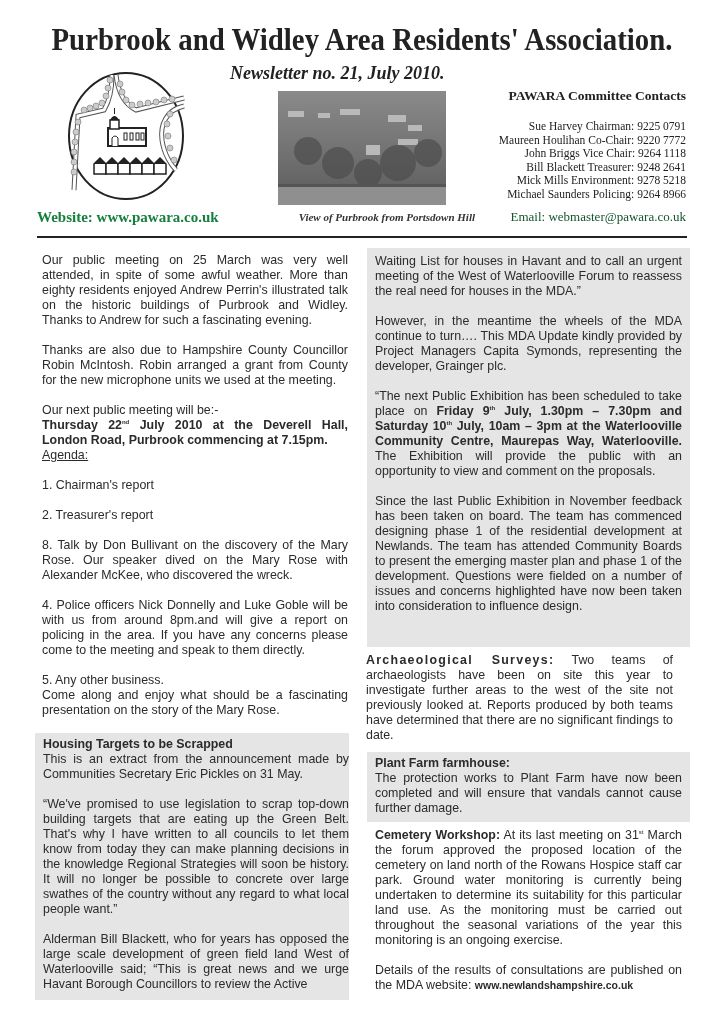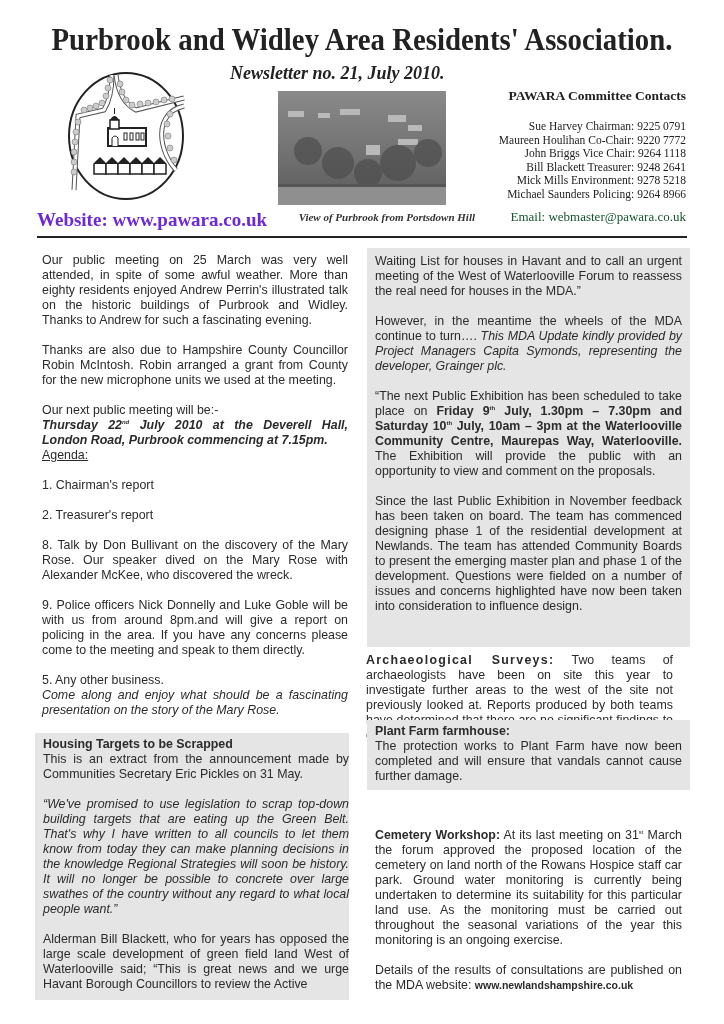--- a/index.html
+++ b/index.html
@@ -9,47 +9,47 @@
 
   #title { position: absolute; left: 0; top: 22px; width: 724px; text-align: center;
     font-size: 31px; font-weight: bold; color: #222; letter-spacing: 0px; transform: scaleX(0.93); transform-origin: center; }
   #subtitle { position: absolute; left: 230px; top: 63px; width: 270px; text-align: left;
     font-size: 18px; font-weight: bold; font-style: italic; color: #222; }
 
   #logo { position: absolute; left: 66px; top: 70px; width: 120px; height: 132px; }
   #photo { position: absolute; left: 278px; top: 91px; width: 168px; height: 114px; overflow: hidden; }
   #photo-caption { position: absolute; left: 250px; top: 211px; width: 225px; text-align: right;
     font-size: 11px; font-weight: bold; font-style: italic; color: #333; }
-  #website { position: absolute; left: 37px; top: 209px; font-size: 19px; font-weight: bold; color: #6d28d9; }
+  #website { position: absolute; left: 37px; top: 209px; font-size: 15px; font-weight: bold; color: #15803d; }
 
   #contacts-title { position: absolute; left: 490px; top: 88px; width: 196px; text-align: right;
     font-size: 13.5px; font-weight: bold; color: #222; }
   #contacts-list { position: absolute; left: 470px; top: 120px; width: 216px; text-align: right;
     font-size: 11.5px; line-height: 13.6px; color: #222; }
   #email { position: absolute; left: 470px; top: 209px; width: 216px; text-align: right;
     font-size: 13px; font-weight: normal; color: #14532d; }
 
   #divider { position: absolute; left: 37px; top: 236px; width: 650px; height: 2px; background: #222; }
 
   .col { position: absolute; font-size: 12.4px; line-height: 15px; color: #2b2b2b; }
   .col p { margin: 0 0 15px 0; text-align: justify; }
   .col p.nomb { margin-bottom: 0; }
   .gray { background: #e5e5e5; }
   .b { font-weight: bold; }
-  .i { font-style: italic; }
+  .i { }
   .u { text-decoration: underline; }
   sup { font-size: 6px; line-height: 0; vertical-align: 5px; }
   .wide { letter-spacing: 1.3px; }
   .url { font-weight: bold; font-size: 10.5px; }
 
   #left-col { left: 42px; top: 253px; width: 306px; }
   #housing-box { position: absolute; left: 35px; top: 733px; width: 306px; height: 257px; padding: 4px 0 6px 8px; }
   #right-box1 { position: absolute; left: 367px; top: 248px; width: 307px; height: 389px; padding: 6px 8px 4px 8px; }
   #right-col-mid { left: 366px; top: 653px; width: 307px; }
-  #plant-box { position: absolute; left: 367px; top: 720px; width: 307px; height: 62px; padding: 4px 8px 4px 8px; }
+  #plant-box { position: absolute; left: 367px; top: 752px; width: 307px; height: 62px; padding: 4px 8px 4px 8px; }
   #right-col-bottom { left: 375px; top: 828px; width: 307px; }
 </style>
 </head>
 <body>
 
 <div id="title" class="serif">Purbrook and Widley Area Residents' Association.</div>
 <div id="subtitle" class="serif">Newsletter no. 21, July 2010.</div>
 
 <div id="logo">
   <svg width="120" height="132" viewBox="0 0 120 132">
@@ -172,21 +172,21 @@
 
 <div id="left-col" class="col sans">
   <p>Our public meeting on 25 March was very well attended, in spite of some awful weather. More than eighty residents enjoyed Andrew Perrin's illustrated talk on the historic buildings of Purbrook and Widley. Thanks to Andrew for such a fascinating evening.</p>
   <p>Thanks are also due to Hampshire County Councillor Robin McIntosh.  Robin arranged a grant from County for the new microphone units we used at the meeting.</p>
   <p class="nomb">Our next public meeting will be:-</p>
   <p class="nomb b i"><span>Thursday 22</span><sup>nd</sup><span> July 2010 at the Deverell Hall, London Road, Purbrook commencing at 7.15pm.</span></p>
   <p class="u">Agenda:</p>
   <p>1.  Chairman's report</p>
   <p>2.  Treasurer's report</p>
   <p>8.  Talk by Don Bullivant on the discovery of the Mary Rose. Our speaker dived on the Mary Rose with Alexander McKee, who discovered the wreck.</p>
-  <p>9.  Police officers Nick Donnelly and Luke Goble will be with us from around 8pm.and will give a report on policing in the area. If you have any concerns please come to the meeting and speak to them directly.</p>
+  <p>4.  Police officers Nick Donnelly and Luke Goble will be with us from around 8pm.and will give a report on policing in the area. If you have any concerns please come to the meeting and speak to them directly.</p>
   <p class="nomb">5.  Any other business.</p>
   <p class="i">Come along and enjoy what should be a fascinating presentation on the story of the Mary Rose.</p>
 </div>
 
 <div id="housing-box" class="col sans gray">
   <p class="nomb b">Housing Targets to be Scrapped</p>
   <p>This is an extract from the announcement made by Communities Secretary Eric Pickles on 31 May.</p>
   <p class="i">“We've promised to use legislation to scrap top-down building targets that are eating up the Green Belt. That's why I have written to all councils to let them know from  today they can make planning decisions in the knowledge Regional Strategies will soon be history. It will no longer be possible to concrete over large swathes of the country without any regard to what local people want.”</p>
   <p class="nomb">Alderman Bill Blackett, who for years has opposed the large scale development of green field land West of Waterlooville said; “This is great news and we urge Havant Borough Councillors to review the Active</p>
 </div>

